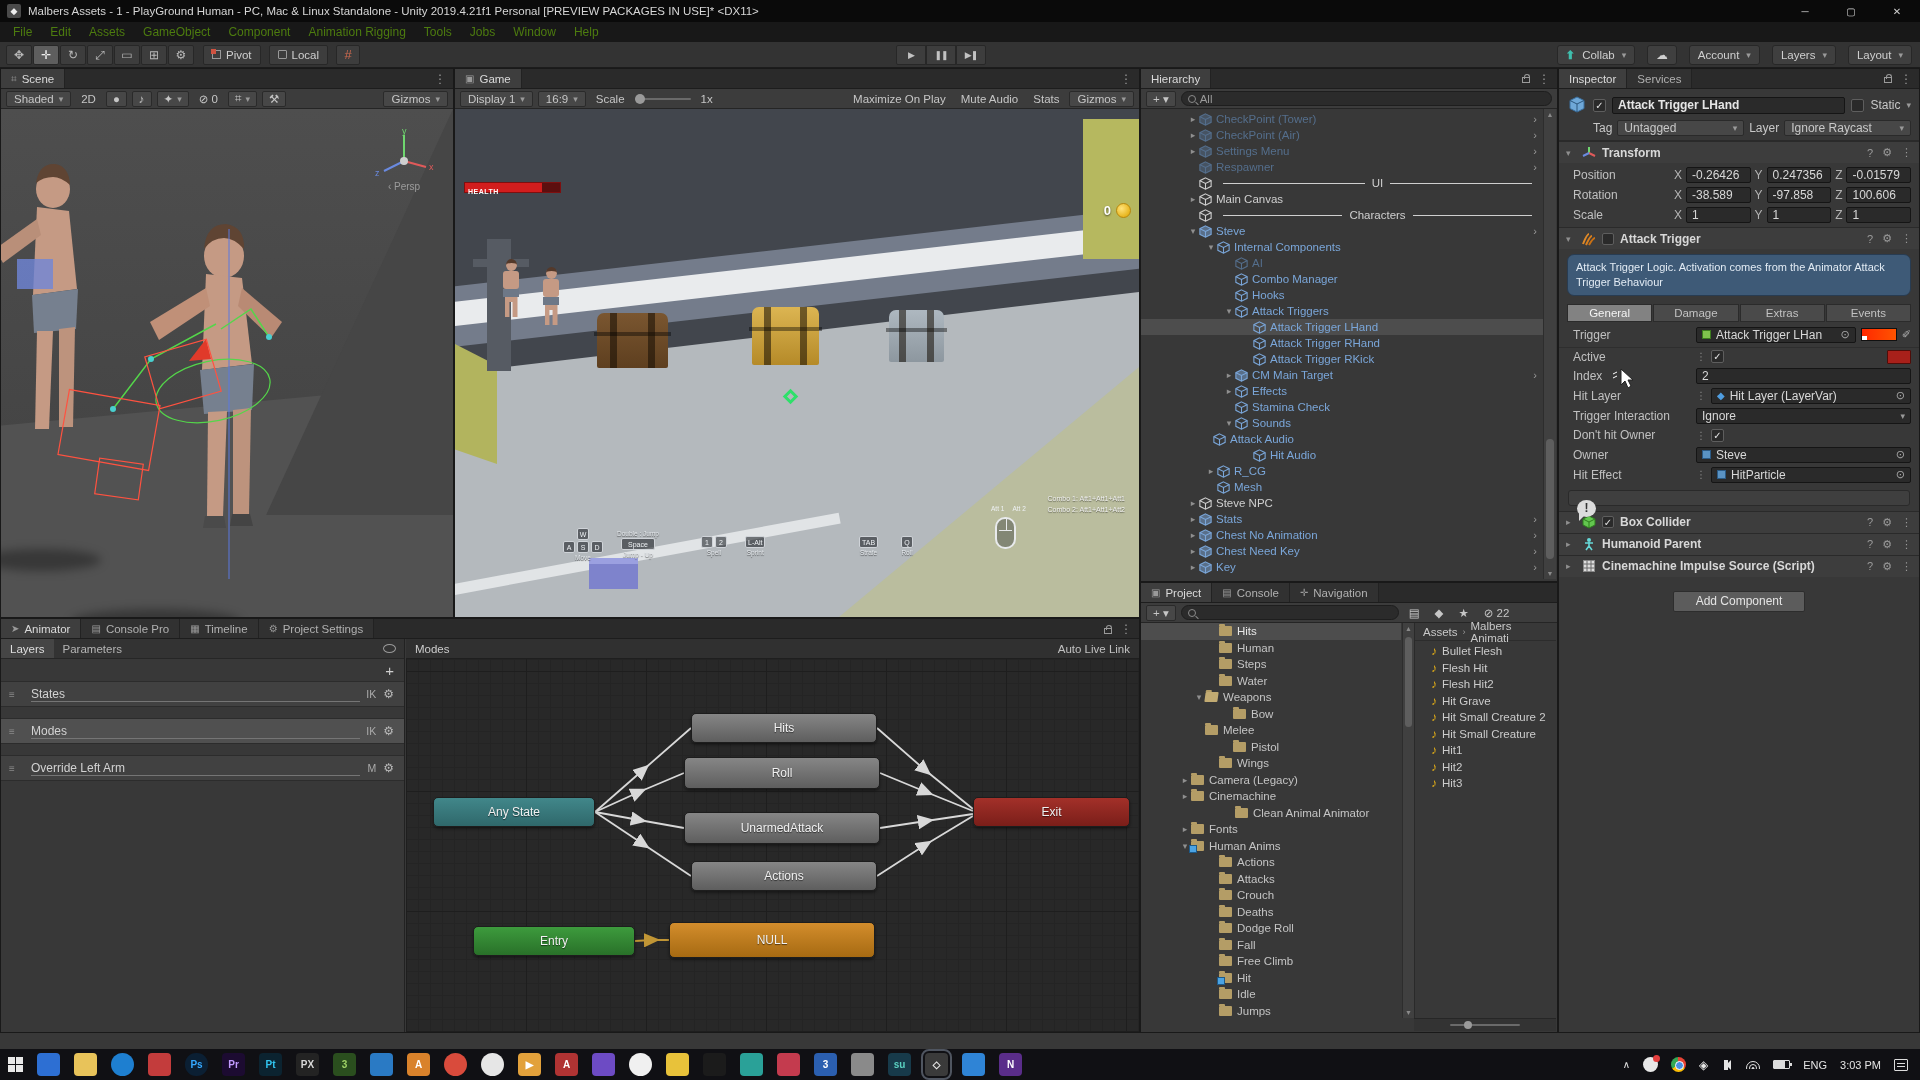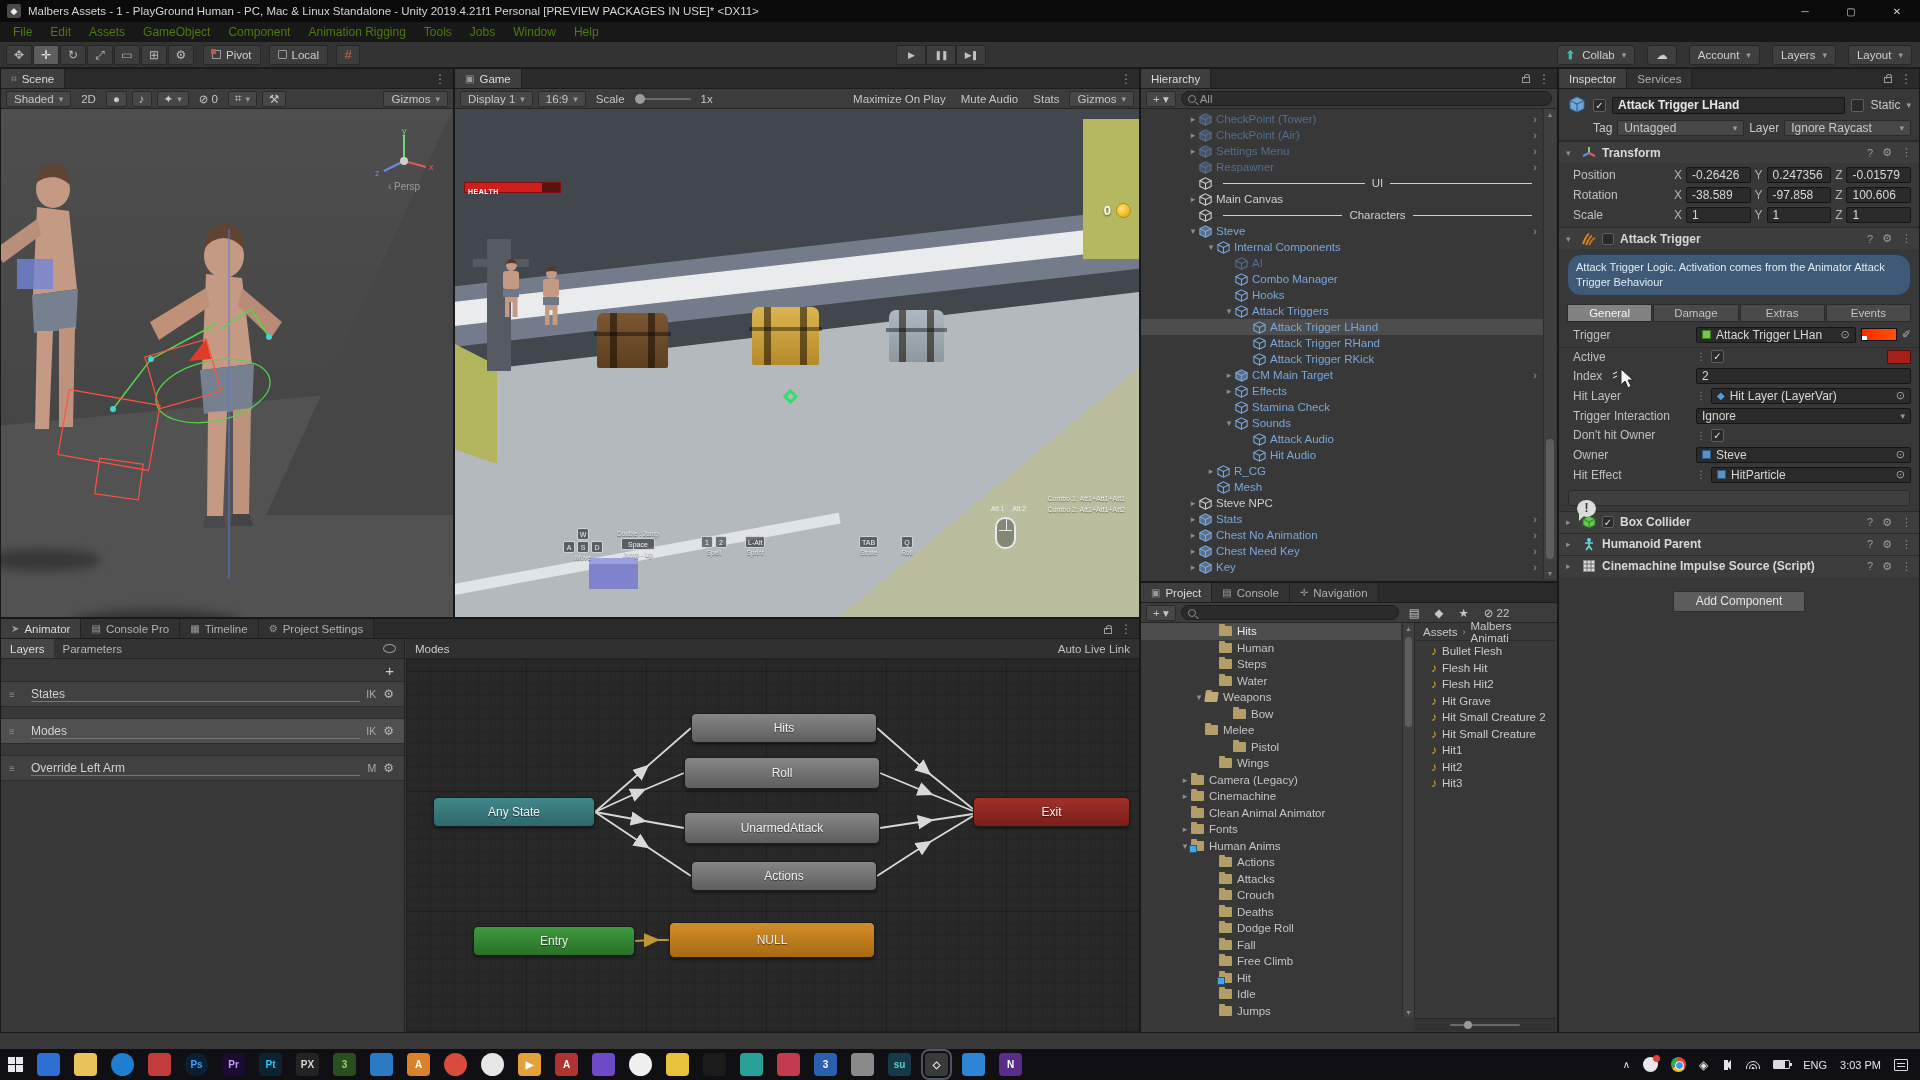--- a/index.html
+++ b/index.html
@@ -88,21 +88,21 @@
   .insp-head{padding:6px 8px 4px 8px;border-bottom:1px solid #2a2a2a}
   .ih-row1{display:flex;align-items:center;gap:6px}
   .go-ic{width:20px;height:20px;flex:none}
   .name-field{flex:1;height:17px;background:#2a2a2a;border:1px solid #151515;border-radius:2px;display:flex;align-items:center;padding:0 5px;font-weight:bold;color:#e6e6e6}
   .ih-row2{display:flex;align-items:center;gap:5px;margin-top:5px;padding-left:26px}
   .mini-dd{height:16px;background:#474747;border:1px solid #2a2a2a;border-radius:2px;display:flex;align-items:center;gap:5px;padding:0 6px;flex:1}
   .comp-head{height:22px;display:flex;align-items:center;gap:6px;padding:0 7px;border-top:1px solid #2a2a2a;background:#3d3d3d}
   .comp-head .title{font-weight:bold;color:#d8d8d8}
   .comp-head .hic{margin-left:auto;display:flex;gap:9px;color:#9a9a9a;font-size:11px;align-items:center}
   .exp{font-size:9px;color:#8f8f8f;width:10px}
-  .info-box{margin:5px 8px;background:#3e5a77;border:1px solid #283c52;color:#e2ebf4;padding:5px 8px;font-size:11px;line-height:1.35;border-radius:14px}
+  .info-box{margin:5px 8px;background:#3e5a77;border:1px solid #283c52;color:#e2ebf4;padding:5px 8px;font-size:11px;line-height:1.35;border-radius:7px}
   .seg-tabs{display:flex;margin:3px 8px;gap:1px}
   .seg{flex:1;height:18px;background:#4a4a4a;border:1px solid #2b2b2b;color:#c2c2c2;display:flex;align-items:center;justify-content:center;font-size:11.5px}
   .seg.active{background:#828282;color:#f4f4f4}
   .swatch{width:36px;height:13px;flex:none;background:linear-gradient(90deg,#ff2800,#ff5400);border:1px solid #111;position:relative}
   .swatch::after{content:"";position:absolute;left:0;bottom:0;width:5px;height:4px;background:#fff}
   .eyedrop{color:#b8b8b8;font-size:11px}
   .red-box{width:24px;height:14px;background:#a8201a;border:1px solid #4f0d09;margin-left:auto;border-radius:1px}
   .note-box{margin:5px 9px;background:#3f3f3f;border:1px solid #2a2a2a;border-radius:3px;color:#b9b9b9;font-size:10.5px;padding:7px 8px 7px 36px;position:relative;line-height:1.35}
   .note-ic{position:absolute;left:8px;top:9px;width:19px;height:17px;background:#dcdcdc;border-radius:50%;color:#333;font-weight:bold;display:flex;align-items:center;justify-content:center;font-size:12px}
   .note-ic::after{content:"";position:absolute;left:2px;bottom:-4px;border:4px solid transparent;border-top-color:#dcdcdc;border-left-color:#dcdcdc}
@@ -747,21 +747,21 @@
           <span class="tri">▾</span>
           <svg class="cbi" viewBox="0 0 12 12">
             <path class="f" d="M6 0.8 L11.2 3.4 V8.6 L6 11.2 L0.8 8.6 V3.4 Z"></path>
             <path d="M0.8 3.4 L6 6 L11.2 3.4 M6 6 V11.2"></path>
           </svg>
 
           <span class="lab">Sounds</span>
 
         </div>
 
-        <div class="h-row pf" style="padding-left: 100px;">
+        <div class="h-row pf" style="padding-left: 60px;">
           <span class="tri"></span>
           <svg class="cbi" viewBox="0 0 12 12">
             <path class="f" d="M6 0.8 L11.2 3.4 V8.6 L6 11.2 L0.8 8.6 V3.4 Z"></path>
             <path d="M0.8 3.4 L6 6 L11.2 3.4 M6 6 V11.2"></path>
           </svg>
 
           <span class="lab">Attack Audio</span>
 
         </div>
 
@@ -952,21 +952,21 @@
           <i class="fold"></i>
           <span class="lab">Camera (Legacy)</span>
         </div>
 
         <div class="p-row" style="padding-left: 38px;">
           <span class="tri">▸</span>
           <i class="fold"></i>
           <span class="lab">Cinemachine</span>
         </div>
 
-        <div class="p-row" style="padding-left: 38px;">
+        <div class="p-row" style="padding-left: 38px; margin-left: 44px;">
           <span class="tri"></span>
           <i class="fold"></i>
           <span class="lab">Clean Animal Animator</span>
         </div>
 
         <div class="p-row" style="padding-left: 38px;">
           <span class="tri">▸</span>
           <i class="fold"></i>
           <span class="lab">Fonts</span>
         </div>

